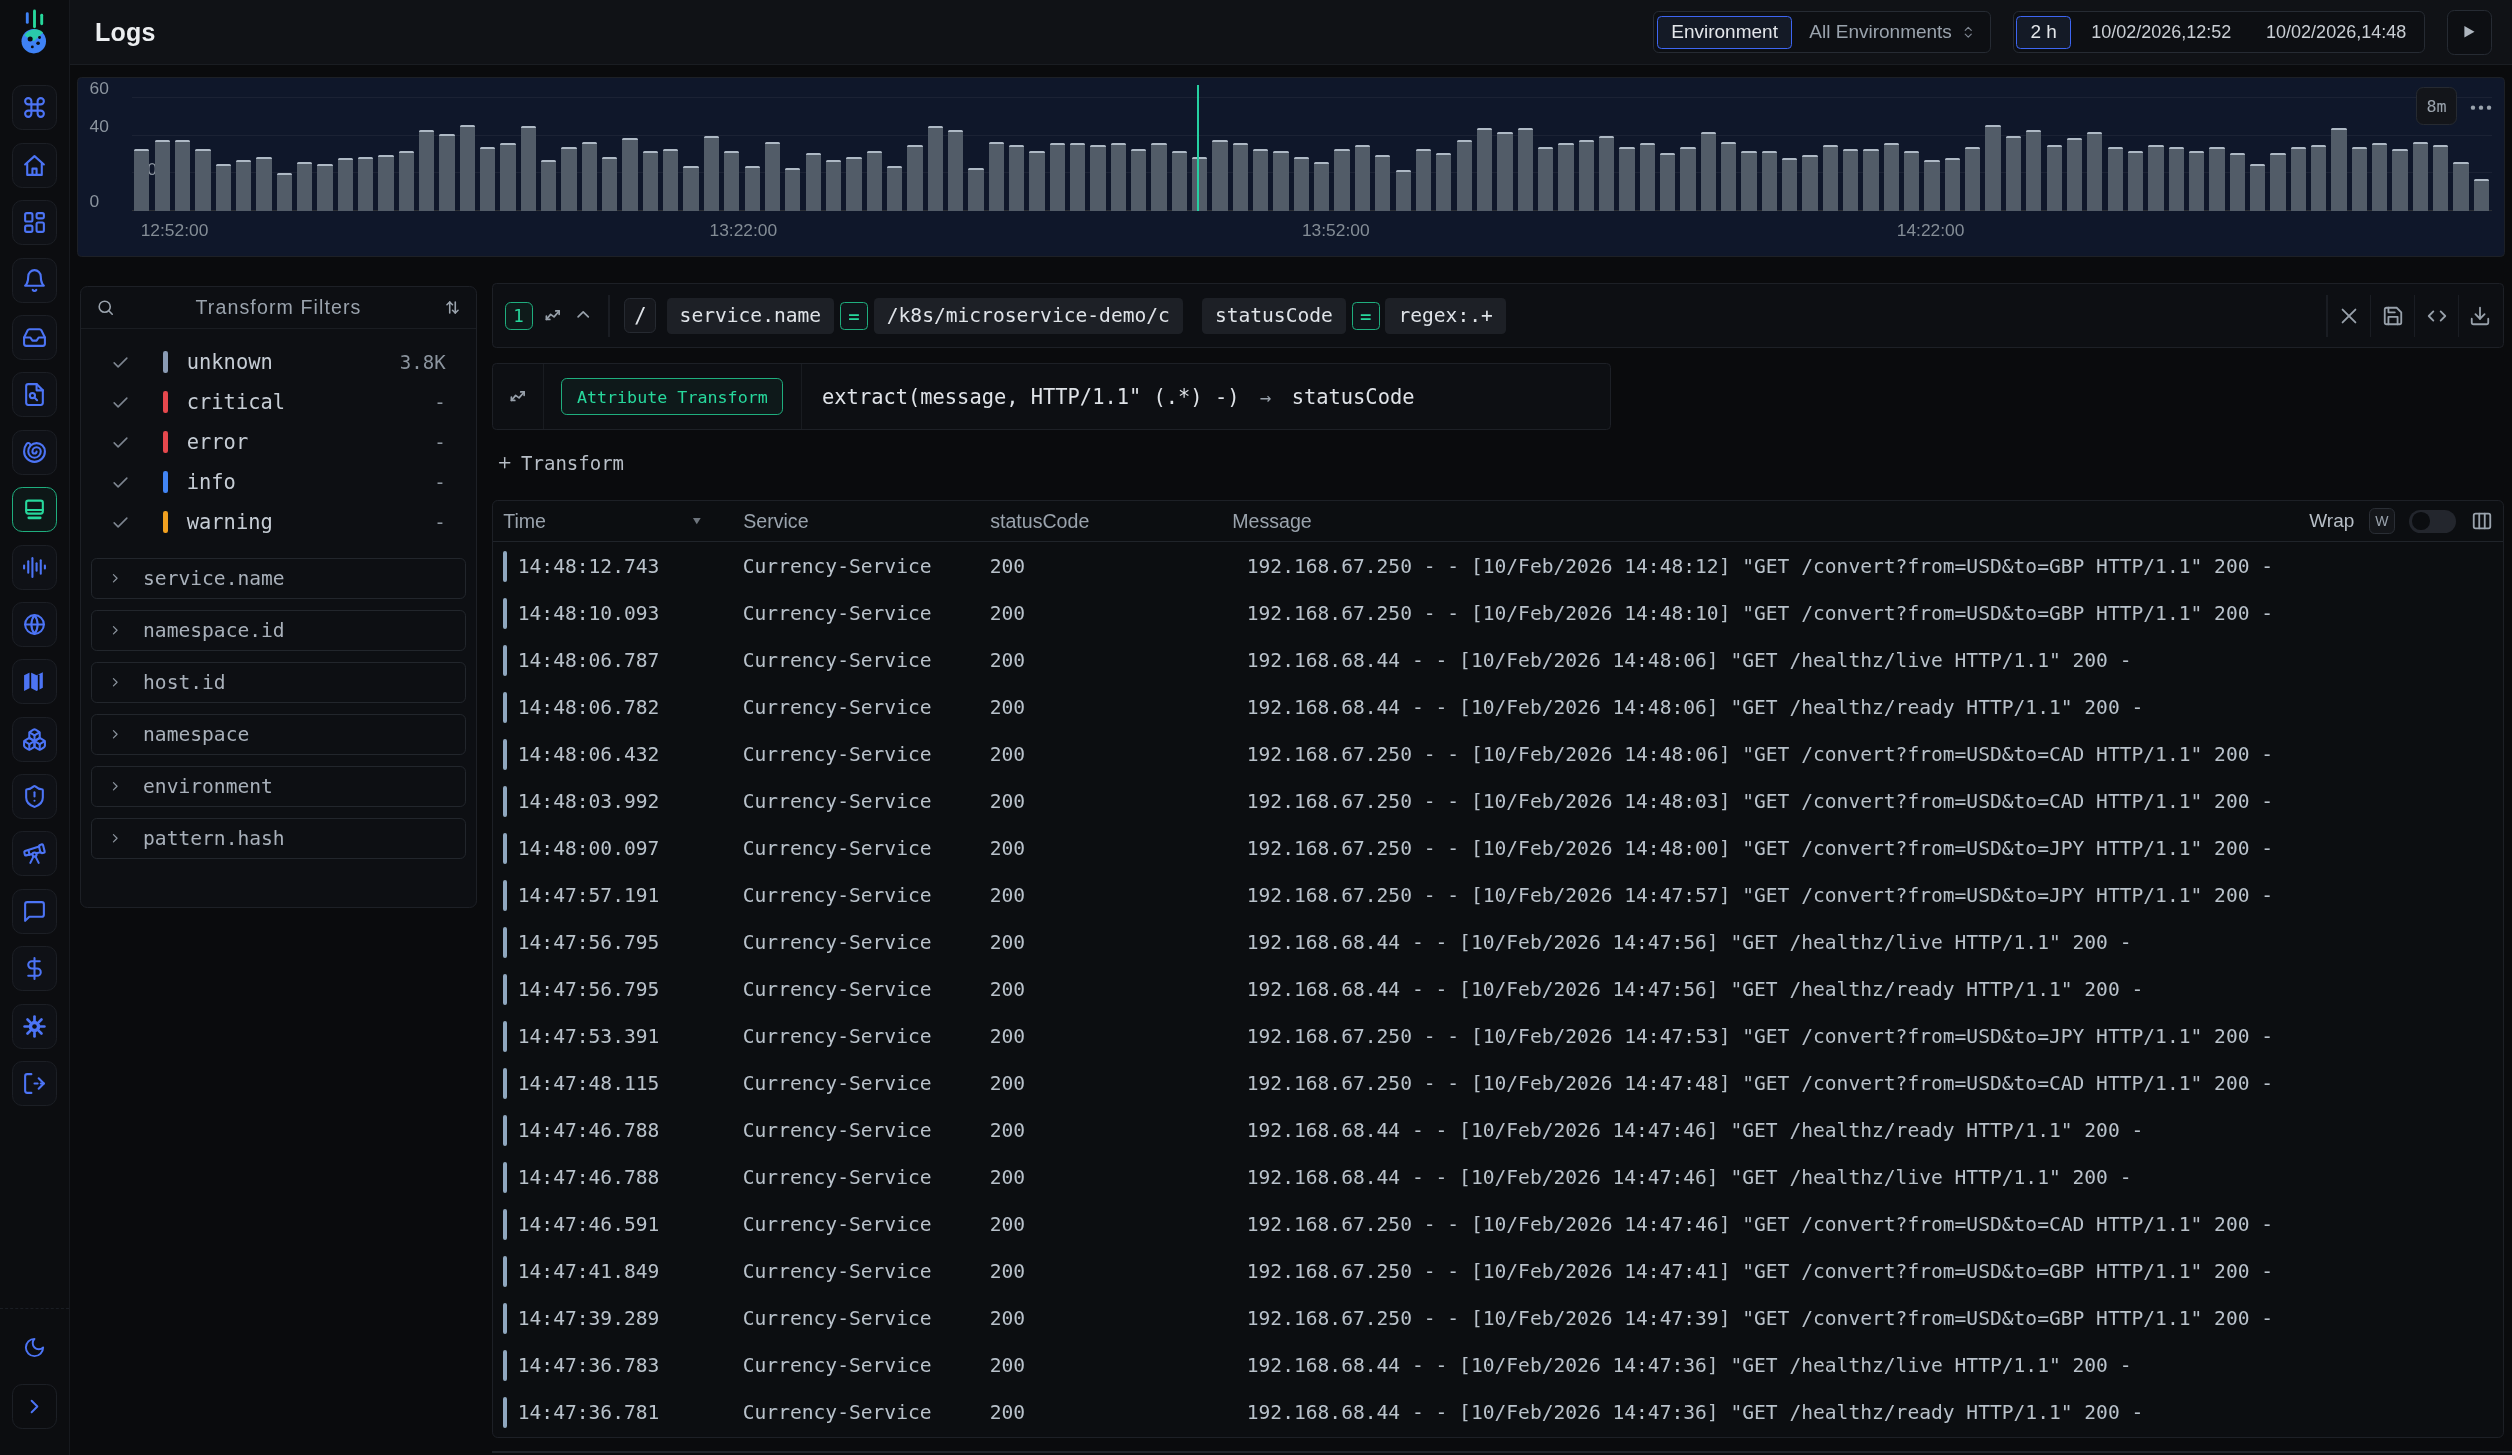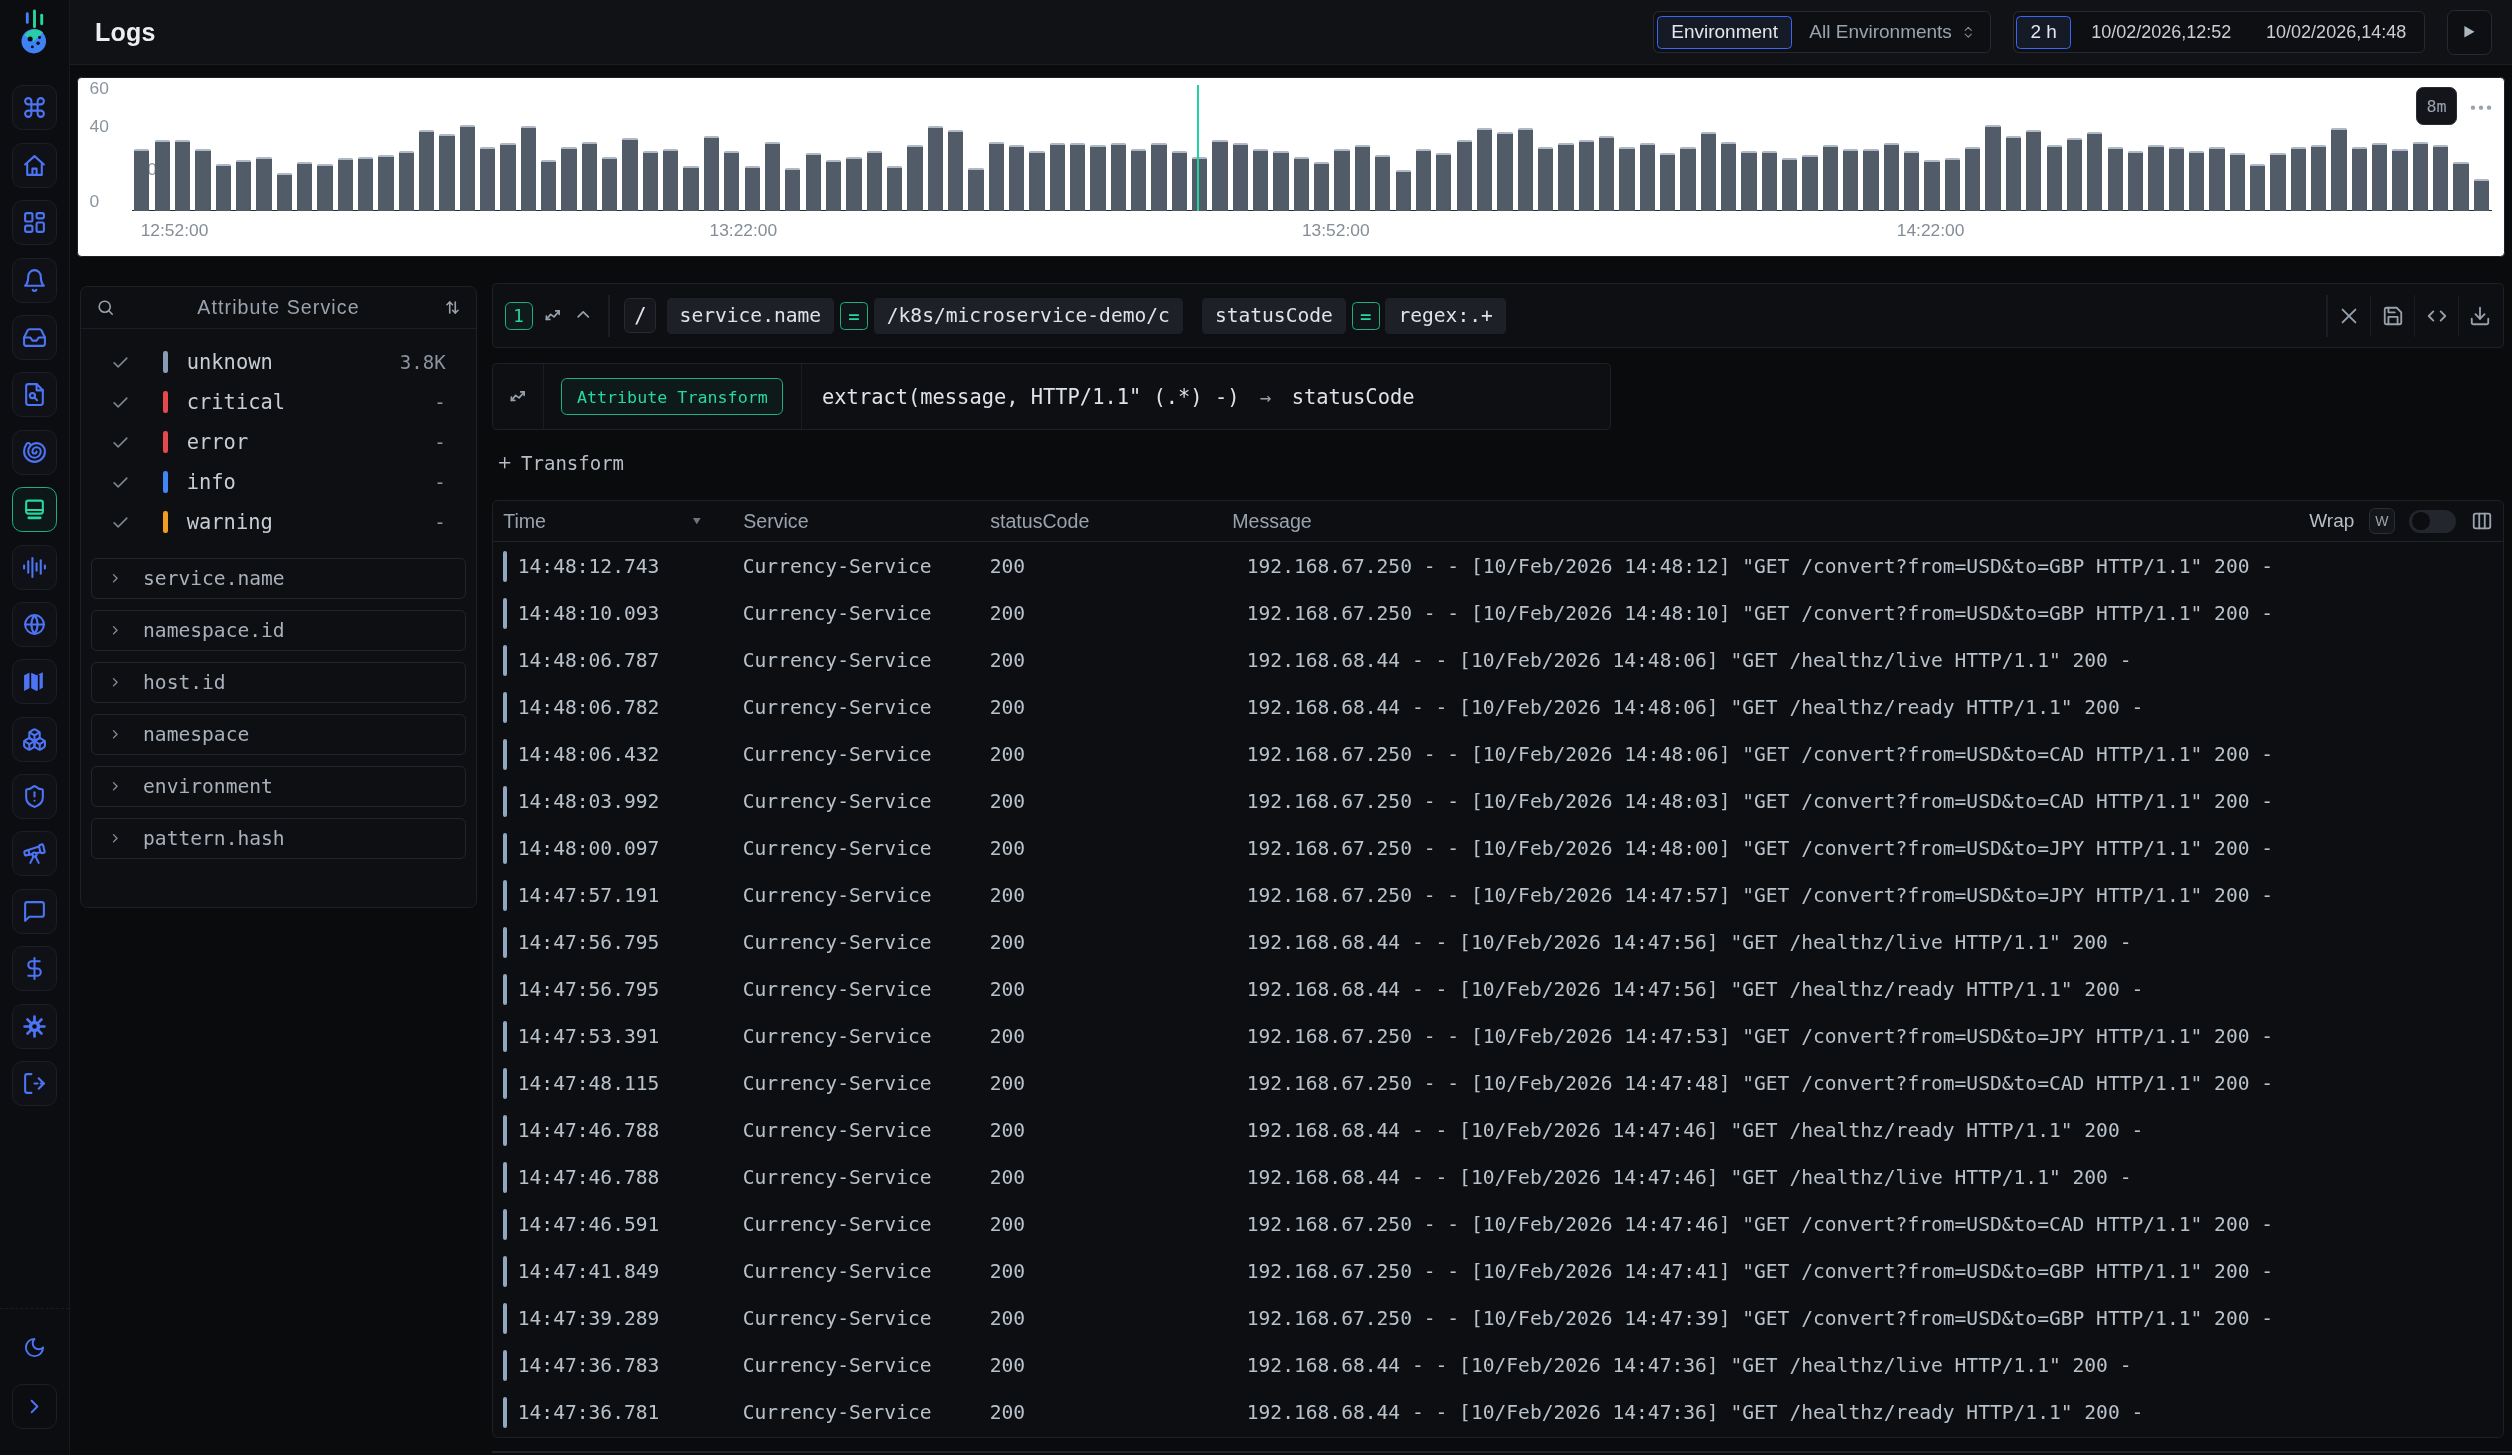--- a/index.html
+++ b/index.html
@@ -26,21 +26,21 @@
   .tb-right { margin-left:auto; display:flex; align-items:center; gap:22px; }
   .ctl-group { display:flex; align-items:center; height:42px; border:1.5px solid #262b33; border-radius:5.8px; background:#0d0f13; }
   .blue-chip { display:flex; align-items:center; height:33px; margin:2.9px; padding:0 13px; border:1.5px solid #3e66f3; border-radius:4.4px; background:#141a26; font-size:19px; color:#e3e6ea; }
   .env-value { display:flex; align-items:center; gap:8.7px; padding:0 14.5px; font-size:19px; color:#9aa3ad; }
   .env-value svg { width:14.5px; height:14.5px; color:#7d8590; }
   .date-field { padding:0 17.4px; font-size:18px; color:#c9ced4; }
   .play-btn { width:45px; height:45px; border:1.5px solid #262b33; border-radius:7.3px; background:#0d0f13; color:#aeb6bf; display:flex; align-items:center; justify-content:center; cursor:pointer; }
   .play-btn svg { width:17.4px; height:17.4px; }
 
   
-  .chart-panel { position:absolute; left:77px; top:77px; width:2428px; height:180px; background:#ffffff; border:1.5px solid #1d2026; border-radius:4.4px; }
+  .chart-panel { position:absolute; left:77px; top:77px; width:2428px; height:180px; background:#0f172a; border:1.5px solid #1d2026; border-radius:4.4px; }
   .chart-area { position:absolute; left:54px; right:11.6px; top:10.2px; height:123px; }
   .gridline { position:absolute; left:0; right:0; height:1.1px; background:rgba(255,255,255,.05); }
   .gridline.baseline { background:#2a2e35; height:1.5px; }
   .ylab { position:absolute; left:11.6px; width:32px; font-size:17.4px; color:#8b949e; height:20.4px; line-height:20.4px; }
   .bars { position:absolute; inset:0; display:flex; align-items:flex-end; justify-content:space-between; padding:0 2.2px; }
   .bar { width:15.3px; border-radius:1.5px 1.5px 0 0; border-top:2.2px solid #aeb9c5; background:#525c68; }
   .cursor-line { position:absolute; top:-2.9px; bottom:0; width:2.2px; background:#25d0a2; }
   .x-labels { position:absolute; left:54px; right:11.6px; top:142px; height:29px; }
   .xlab { position:absolute; transform:translateX(-50%); font-size:17.4px; color:#848d96; white-space:nowrap; }
   .badge-1m { position:absolute; right:47px; top:8.7px; width:41px; height:38px; border:1.5px solid #262a31; border-radius:7.3px; background:#13151a; color:#9aa3ad; font-size:16.7px; display:flex; align-items:center; justify-content:center; font-family:"DejaVu Sans Mono",monospace; cursor:pointer; }
@@ -466,21 +466,21 @@
       </svg>
   </div>
 </section>
 
 <aside class="filters">
   <div class="f-header">
     <svg class="icon" viewBox="0 0 24 24">
         <circle cx="11" cy="11" r="7"></circle>
         <path d="m20.5 20.5-4-4"></path>
       </svg>
-    <span class="f-title">Attribute Service</span>
+    <span class="f-title">Transform Filters</span>
     <svg class="icon" viewBox="0 0 24 24">
         <path d="M8.5 19V5"></path>
         <path d="m5 8.5 3.5-3.5L12 8.5"></path>
         <path d="M15.5 5v14"></path>
         <path d="m12 15.5 3.5 3.5 3.5-3.5"></path>
       </svg>
   </div>
   <div class="sev-list">
   <div class="sev-row">
     <svg class="icon check" viewBox="0 0 24 24">

